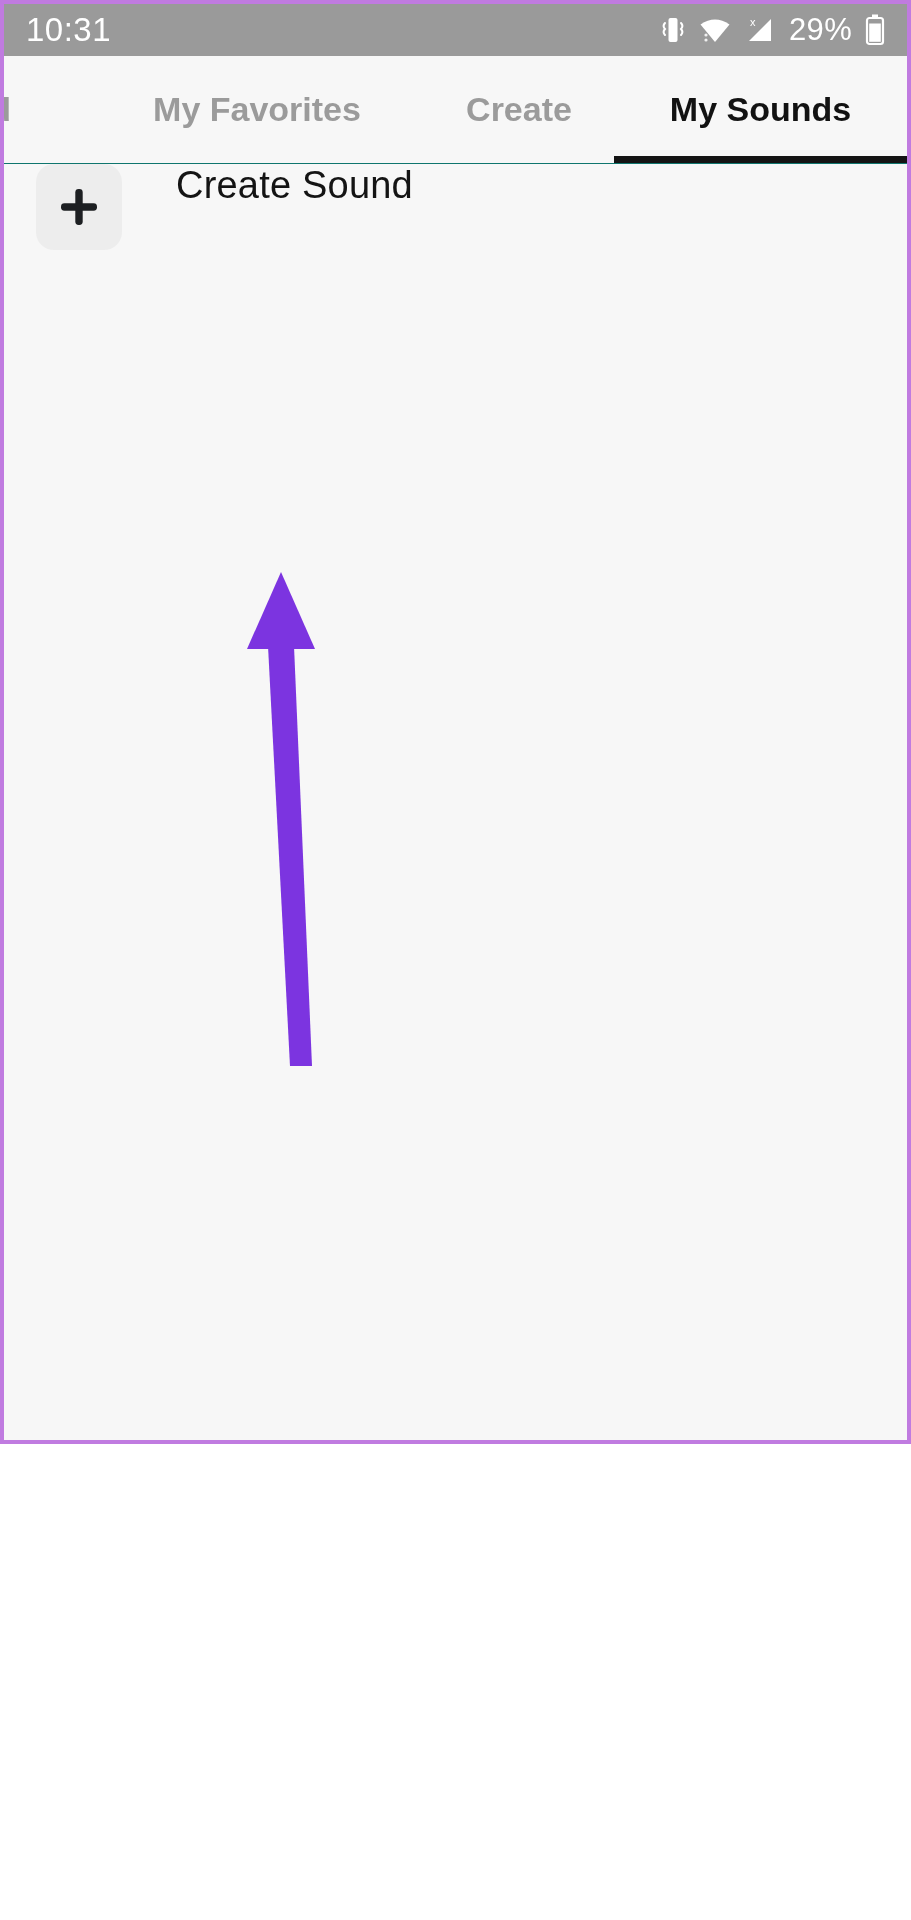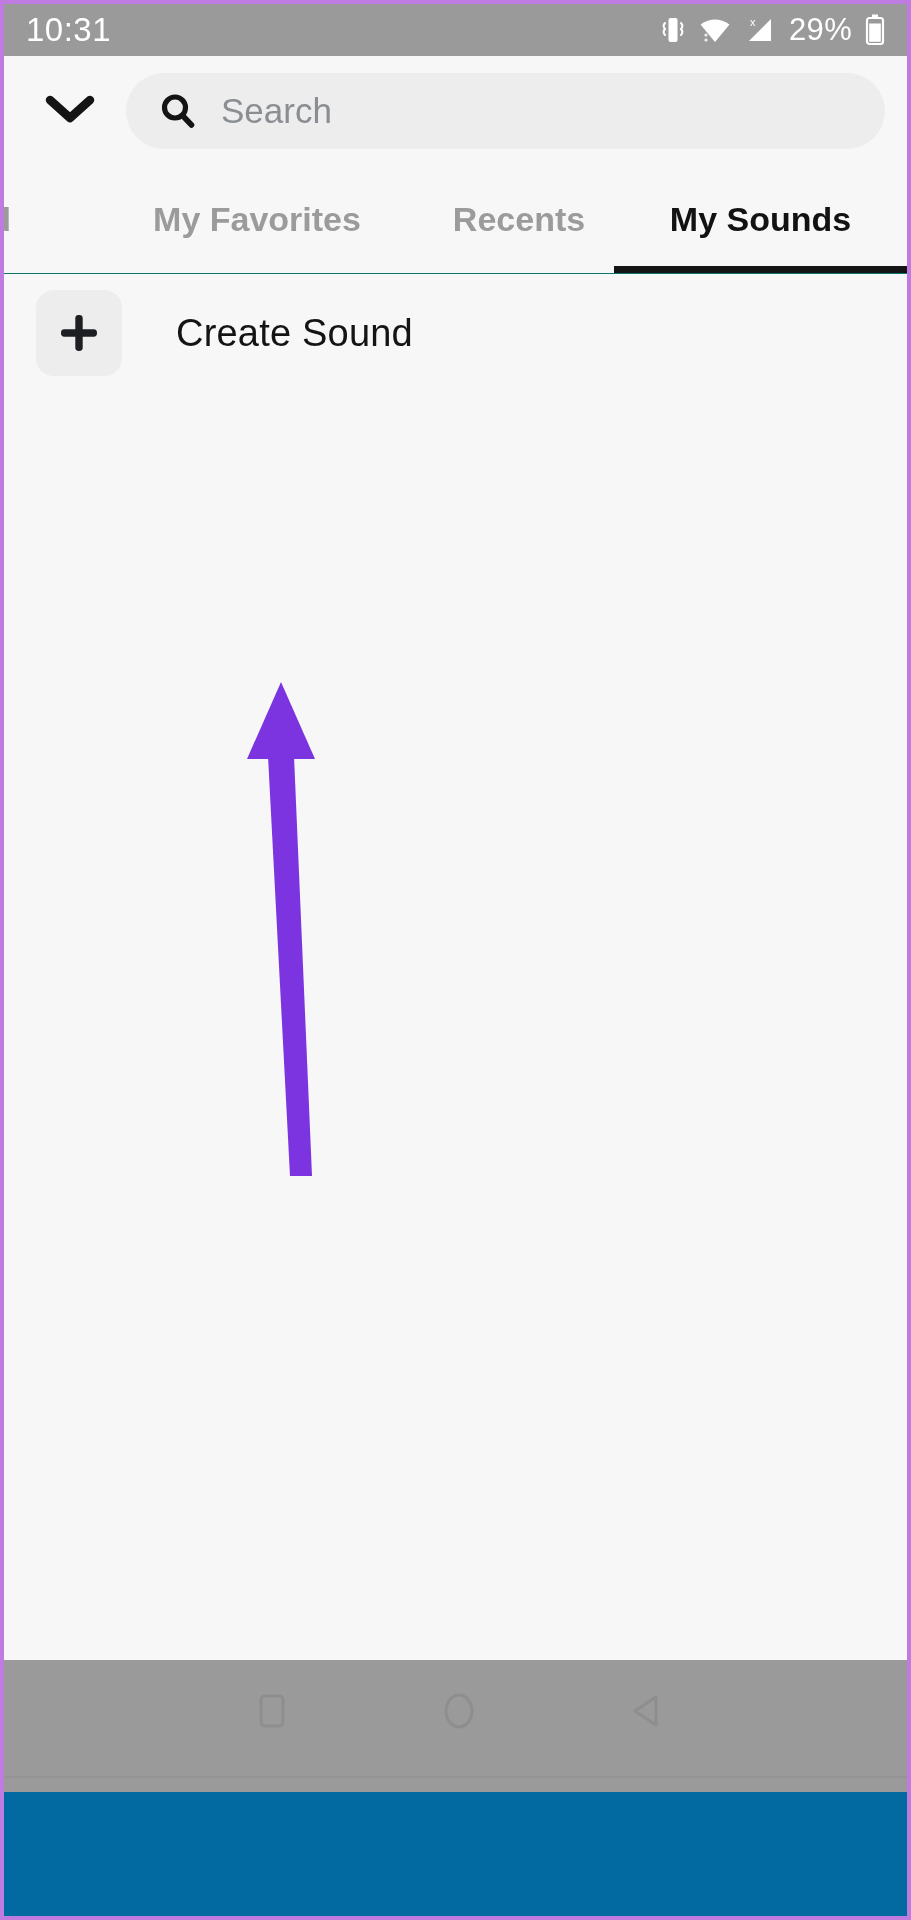--- a/index.html
+++ b/index.html
@@ -6,21 +6,21 @@
   html, body {
     width:911px; height:1920px;
     background:#ffffff;
     font-family:"Liberation Sans", sans-serif;
     overflow:hidden;
   }
 
   
   #phone {
     position:relative;
-    width:911px; height:1920px;
+    width:911px; height:1444px;
     border:4px solid #c07be0;
     background:#0369a1;
     overflow:hidden;
   }
 
   
   #status-bar {
     position:absolute; left:0; top:0;
     width:903px; height:52px;
     background:#9a9a9a;
@@ -113,21 +113,21 @@
     background:#141414;
   }
 
   
   #content { position:relative; height:1518px; background:#f7f7f7; }
 
   #create-sound-row {
     position:absolute;
     left:0; top:0;
     width:903px; height:118px;
-    display:flex; align-items:center;
+    display:flex; align-items:flex-start;
     padding-left:32px;
   }
   #create-sound-icon {
     width:86px; height:86px;
     background:#ededed;
     border-radius:18px;
     display:flex; align-items:center; justify-content:center;
     flex:0 0 auto;
   }
   #create-sound-label {
@@ -209,46 +209,25 @@
           <rect x="2" y="4" width="16" height="26" rx="2.5" fill="none" stroke="#ffffff" stroke-width="2.2"></rect>
           <rect x="4.2" y="9.5" width="11.6" height="18.3" fill="#ffffff"></rect>
         </svg>
       </span>
 
     </div>
   </div>
 
   <div id="app">
 
-    <div id="search-row">
-
-      <div id="collapse-button">
-        <span>
-          <svg width="52" height="34" viewBox="0 0 52 34">
-            <path d="M6 8 L26 26 L46 8" stroke="#141414" stroke-width="8.5" fill="none" stroke-linecap="round" stroke-linejoin="round"></path>
-          </svg>
-        </span>
-      </div>
-
-      <div id="search-field">
-        <span id="search-icon-wrap">
-          <svg width="38" height="38" viewBox="0 0 38 38">
-            <circle cx="16" cy="15.5" r="10.5" stroke="#141414" stroke-width="5.2" fill="none"></circle>
-            <line x1="24" y1="24" x2="32.5" y2="33" stroke="#141414" stroke-width="5.6" stroke-linecap="round"></line>
-          </svg>
-        </span>
-        <span id="search-placeholder">Search</span>
-      </div>
-
-    </div>
 
     <div id="tab-bar">
       <div class="tab" id="tab-featured">red</div>
       <div class="tab" id="tab-favorites">My Favorites</div>
-      <div class="tab" id="tab-recents">Recents</div>
+      <div class="tab" id="tab-recents">Create</div>
       <div class="tab active" id="tab-mysounds">My Sounds</div>
       <div id="tab-indicator"></div>
     </div>
 
     <div id="content">
 
       <div id="create-sound-row">
         <div id="create-sound-icon">
           <svg width="46" height="46" viewBox="0 0 46 46">
             <rect x="19.3" y="5" width="7.4" height="36" rx="3.4" fill="#1d1f22"></rect>

